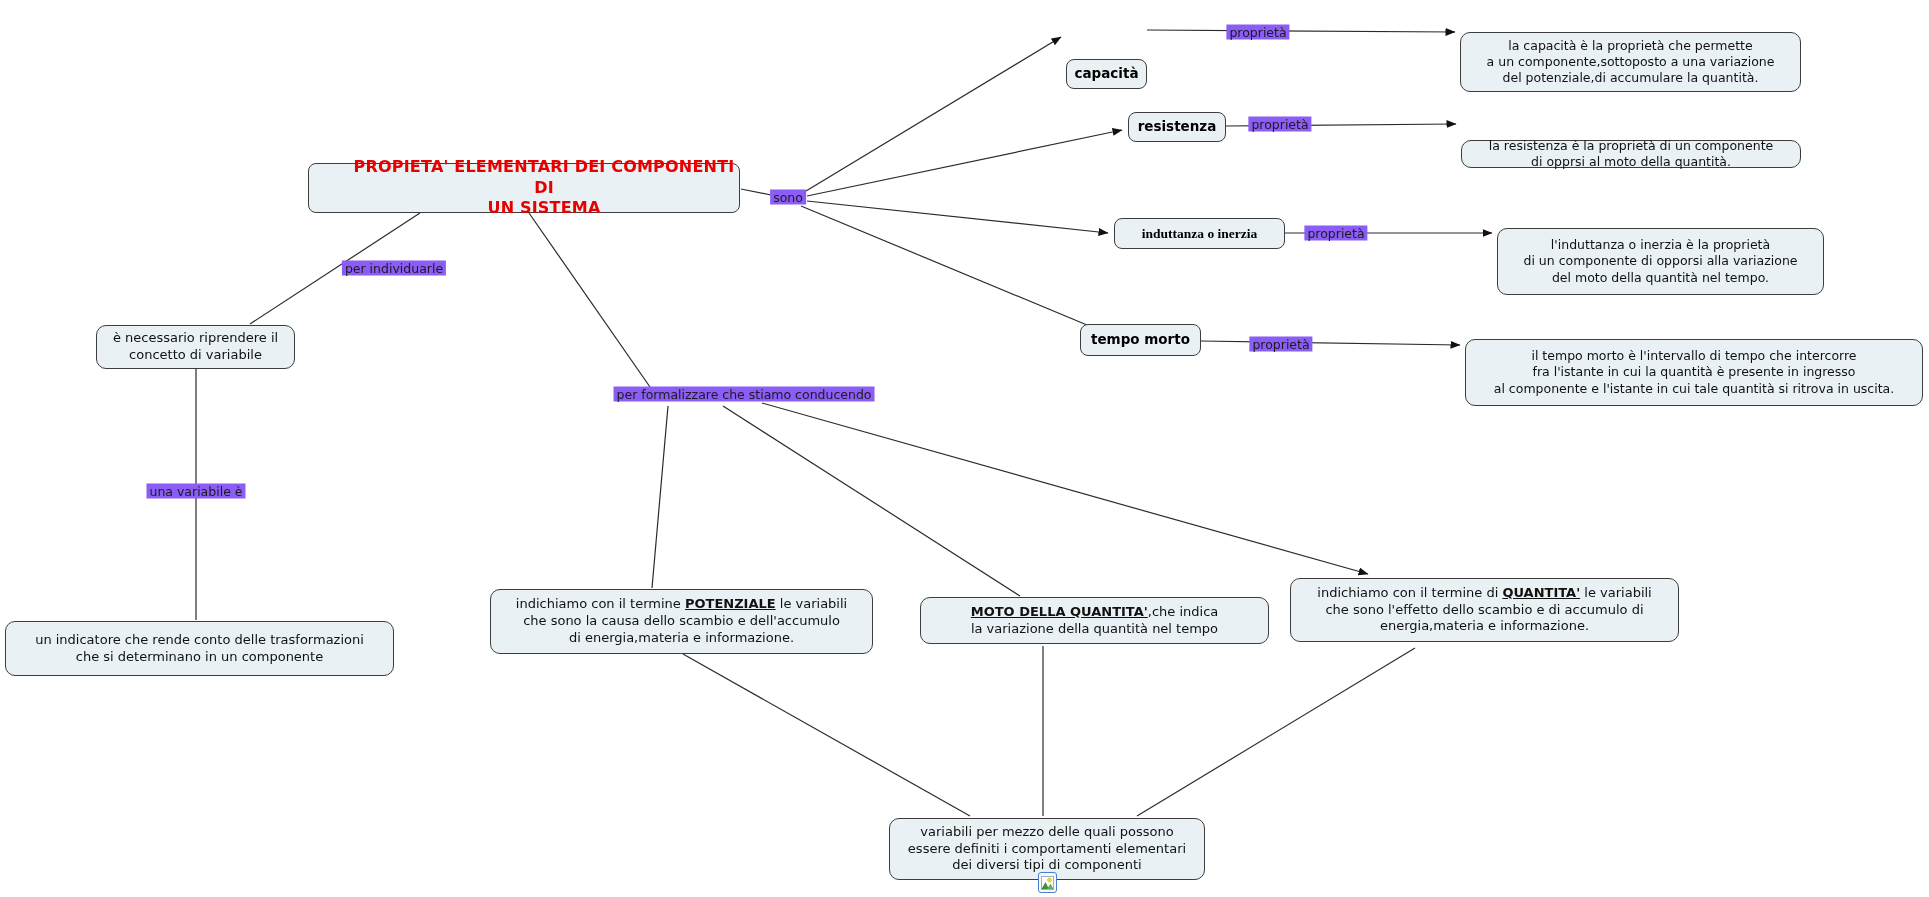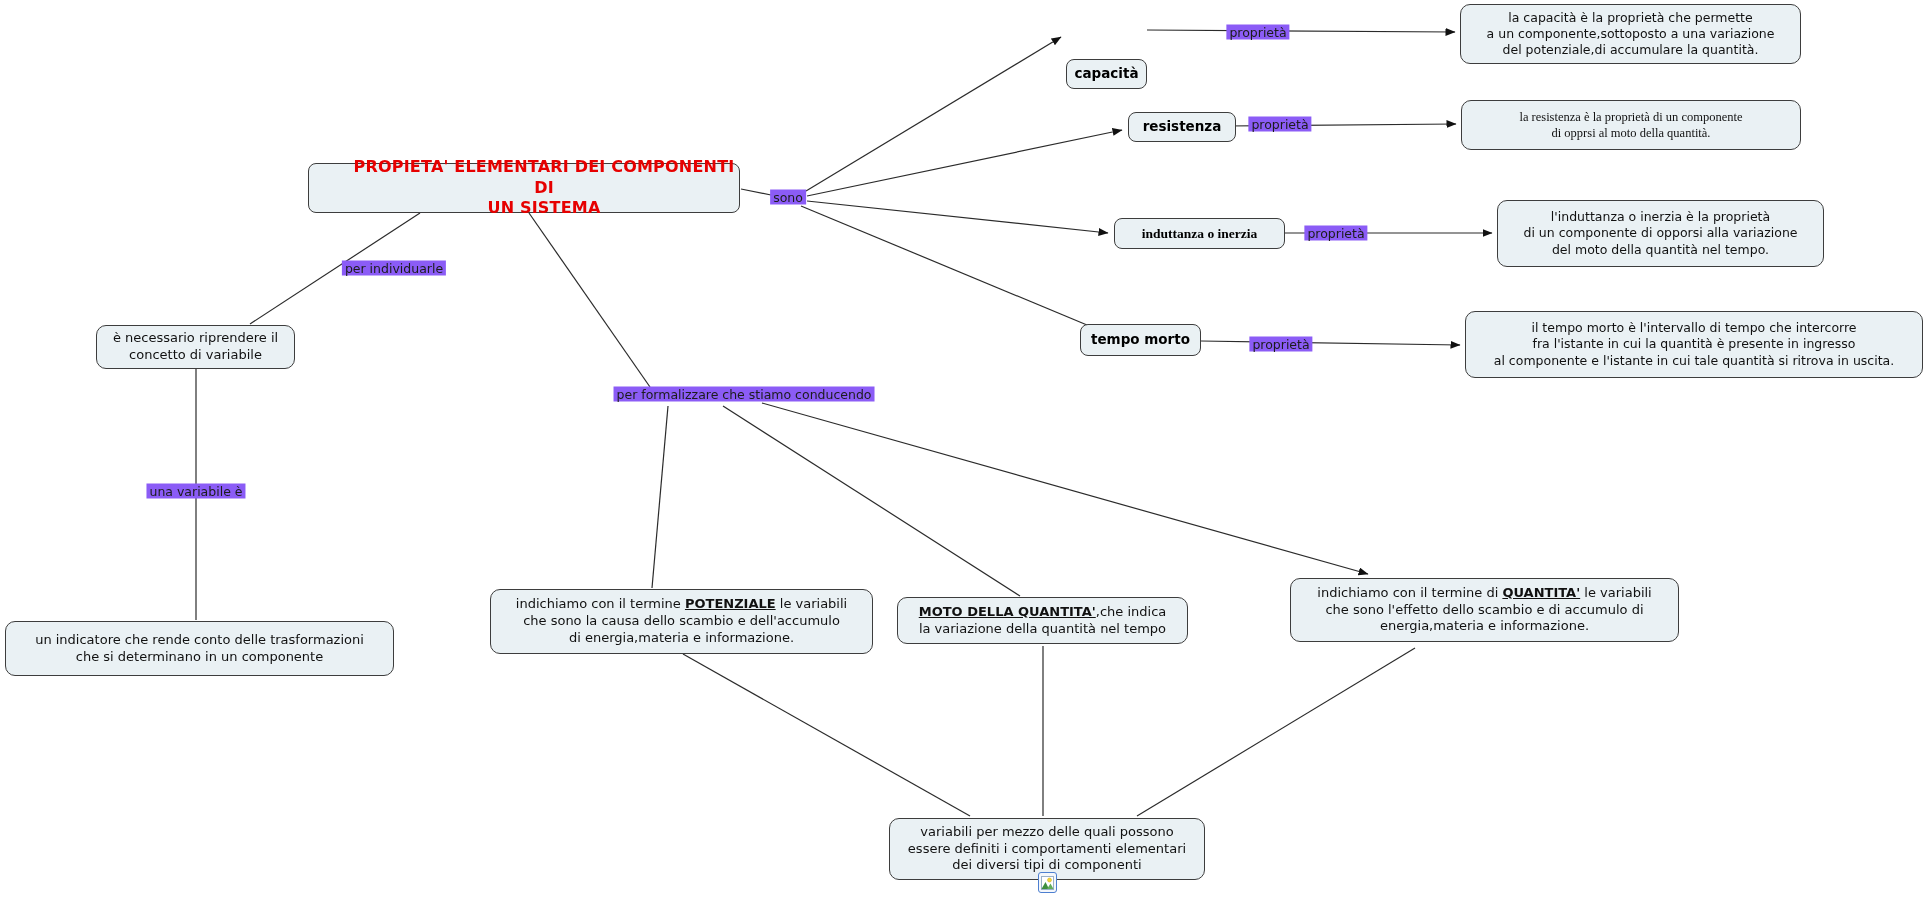--- a/index.html
+++ b/index.html
@@ -12,21 +12,21 @@
     position:absolute;z-index:2;box-sizing:border-box;
     background:#eaf1f4;border:1px solid #3d3d3d;border-radius:10px;
     display:flex;align-items:center;justify-content:center;text-align:center;
     white-space:pre-line;line-height:1.3;
   }
   .title-box{
     border-radius:8px;border-width:1.5px;
     font-weight:bold;font-size:16px;color:#e60000;letter-spacing:.2px;
   }
   .node{font-weight:bold;font-size:13.5px;border-radius:8px;color:#000;}
-  .desc{font-size:12.5px;padding:3px 6px;}
+  .desc{font-size:12.5px;padding:3px 6px;margin-top:28px;}
   .stmt{font-size:13px;padding:3px 0;}
   .term{font-weight:bold;text-decoration:underline;}
   .lbl{
     position:absolute;z-index:3;transform:translate(-50%,-50%);
     background:#8b5cf6;padding:0 3px;font-size:12.5px;color:#1c1c1c;white-space:nowrap;
   }
   .img-icon{
     position:absolute;z-index:4;width:19px;height:21px;box-sizing:border-box;
     border:1.5px solid #4d7fd0;border-radius:3px;background:#f4f7fb;
     display:flex;align-items:center;justify-content:center;
@@ -70,48 +70,48 @@
       <line x1="683" y1="654" x2="970" y2="816"></line>
       <line x1="1043" y1="646" x2="1043" y2="816"></line>
       <line x1="1415" y1="648" x2="1137" y2="816"></line>
     </g>
   </svg>
 
   <div class="box title-box" style="left:308px;top:163px;width:432px;height:50px;padding-left:40px;">PROPIETA' ELEMENTARI DEI COMPONENTI DI
 UN SISTEMA</div>
 
   <div class="box node" style="left:1066px;top:14px;width:81px;height:30px;margin-top:45px;">capacità</div>
-  <div class="box node" style="left:1128px;top:112px;width:108px;height:30px;">resistenza</div>
+  <div class="box node" style="left:1128px;top:112px;width:98px;height:30px;">resistenza</div>
   <div class="box node" style="left:1114px;top:218px;width:171px;height:31px;font-family:Liberation Serif, serif;">induttanza o inerzia</div>
   <div class="box node" style="left:1080px;top:324px;width:121px;height:32px;">tempo morto</div>
 
   <div class="box desc" style="left:1460px;top:4px;width:341px;height:60px;">la capacità è la proprietà che permette
 a un componente,sottoposto a una variazione
 del potenziale,di accumulare la quantità.</div>
-  <div class="box desc" style="left:1461px;top:100px;width:340px;height:50px;font-family:Liberation Serif, serif;">la resistenza è la proprietà di un componente
+  <div class="box desc" style="left:1461px;top:112px;width:340px;height:28px;">la resistenza è la proprietà di un componente
 di opprsi al moto della quantità.</div>
   <div class="box desc" style="left:1497px;top:200px;width:327px;height:67px;">l'induttanza o inerzia è la proprietà
 di un componente di opporsi alla variazione
 del moto della quantità nel tempo.</div>
   <div class="box desc" style="left:1465px;top:311px;width:458px;height:67px;">il tempo morto è l'intervallo di tempo che intercorre
 fra l'istante in cui la quantità è presente in ingresso
 al componente e l'istante in cui tale quantità si ritrova in uscita.</div>
 
   <div class="box stmt" style="left:96px;top:325px;width:199px;height:44px;">è necessario riprendere il
 concetto di variabile</div>
   <div class="box stmt" style="left:5px;top:621px;width:389px;height:55px;">un indicatore che rende conto delle trasformazioni
 che si determinano in un componente</div>
 
   <div class="box stmt" style="left:490px;top:589px;width:383px;height:65px;">
     <span><span>indichiamo con il termine </span><span class="term">POTENZIALE</span><span> le variabili
 che sono la causa dello scambio e dell'accumulo
 di energia,materia e informazione.</span></span>
   </div>
 
-  <div class="box stmt" style="left:897px;top:597px;width:291px;height:47px;">
+  <div class="box stmt" style="left:920px;top:597px;width:349px;height:47px;">
     <span><span class="term">MOTO DELLA QUANTITA'</span><span>,che indica
 la variazione della quantità nel tempo</span></span>
   </div>
 
   <div class="box stmt" style="left:1290px;top:578px;width:389px;height:64px;">
     <span><span>indichiamo con il termine di </span><span class="term">QUANTITA'</span><span> le variabili
 che sono l'effetto dello scambio e di accumulo di
 energia,materia e informazione.</span></span>
   </div>
 

